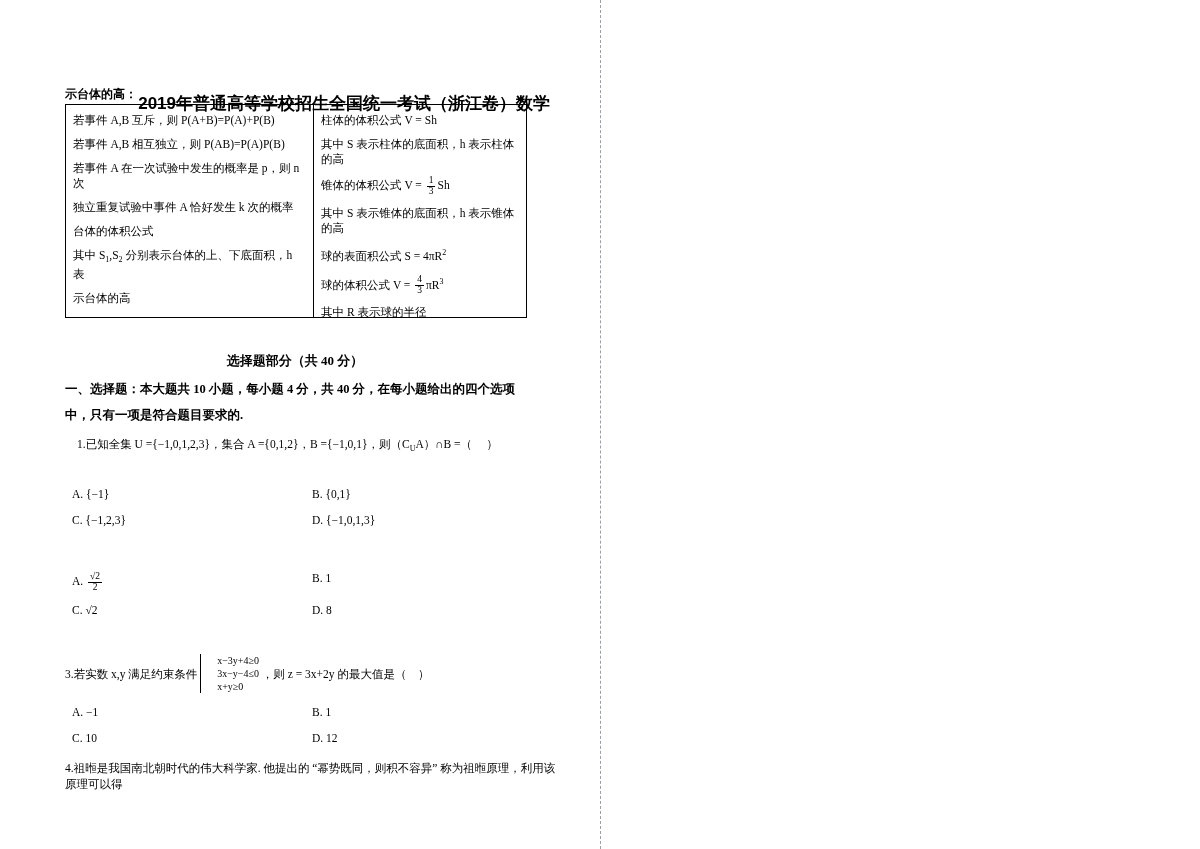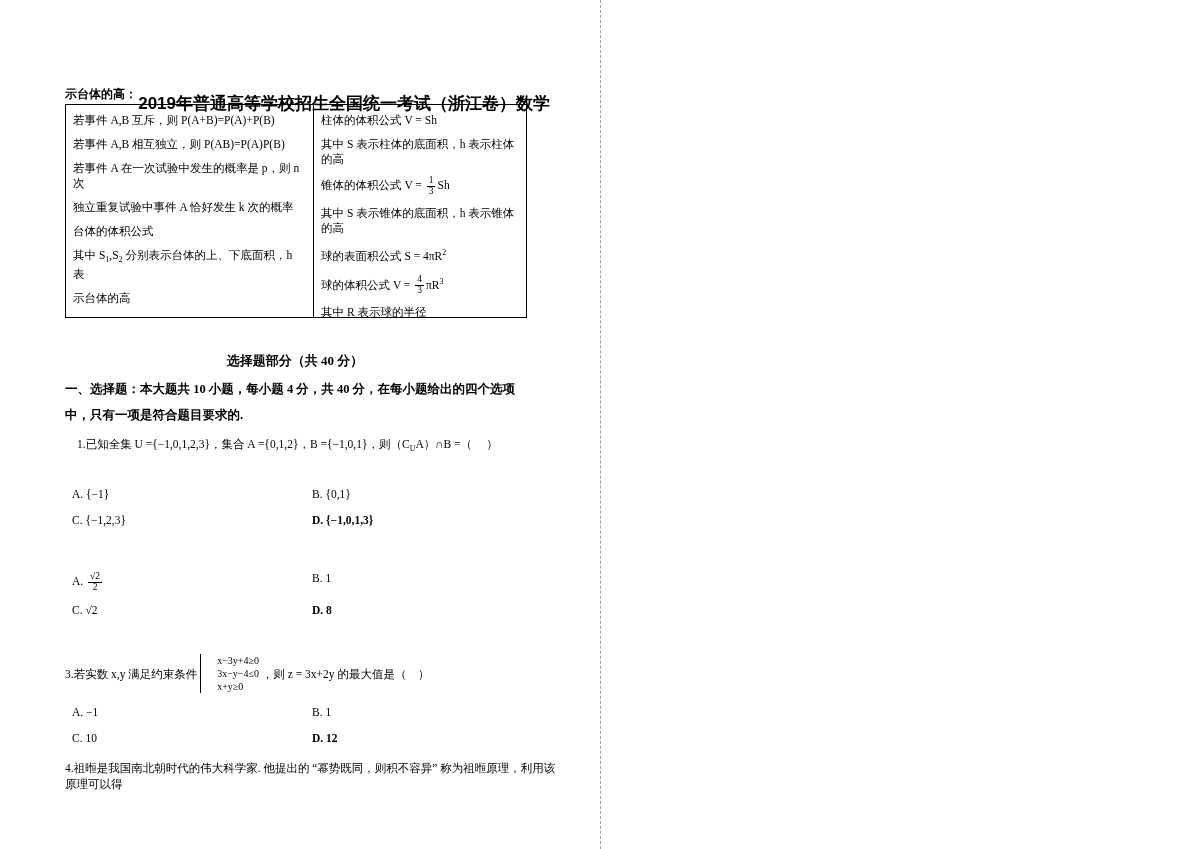--- a/index.html
+++ b/index.html
@@ -52,21 +52,21 @@
     position:absolute;left:65px;top:376px;width:470px;
     font-size:12.5px;font-weight:bold;line-height:26px;
   }
 
   .q{position:absolute;font-size:11.5px;line-height:16px;}
   .opts{position:absolute;font-size:11.5px;}
   .opts .o{position:absolute;}
   .oA{left:0;}
   .oB{left:240px;}
   .oC{left:0;top:26px;}
-  .oD{left:240px;top:26px;font-weight:bold;}
+  .oD{left:240px;top:26px;}
 </style>
 </head>
 <body>
 
 <div class="page">
 
   <div class="divider"></div>
 
   <div class="col colL">
 

